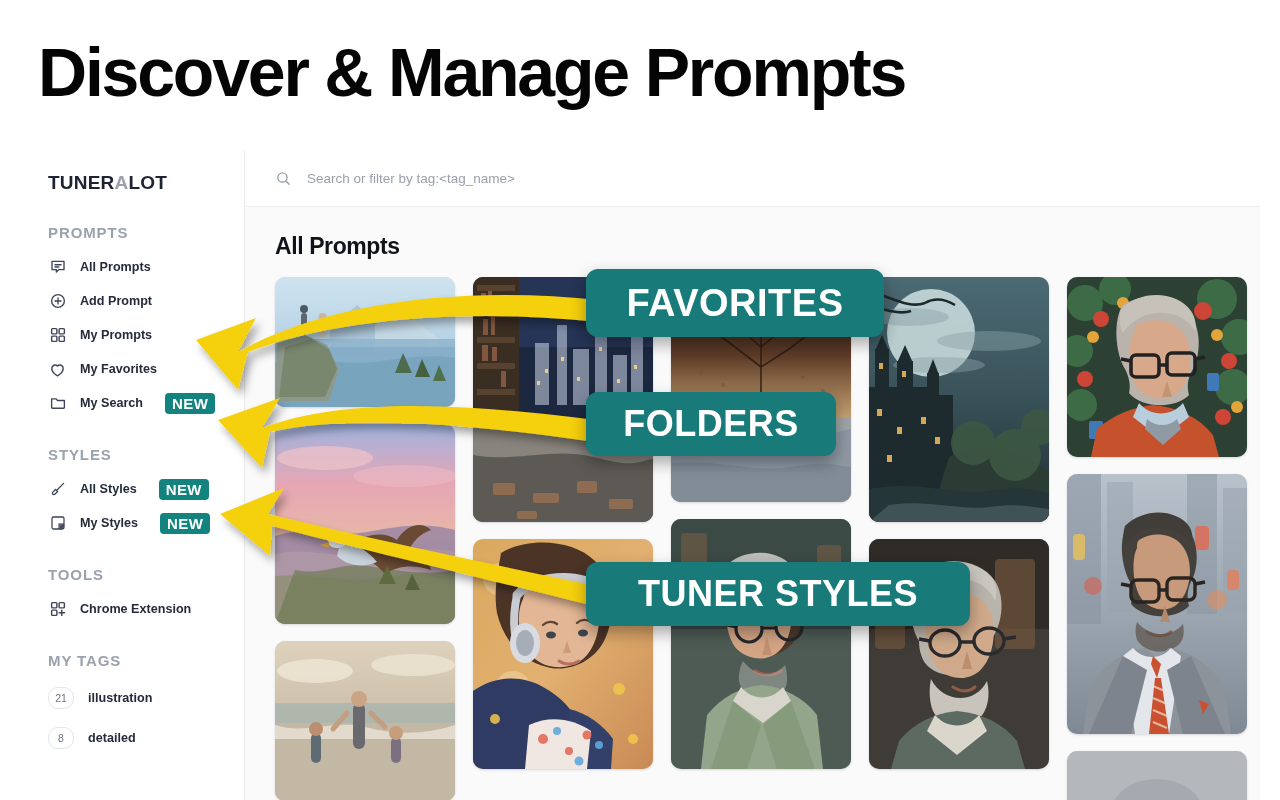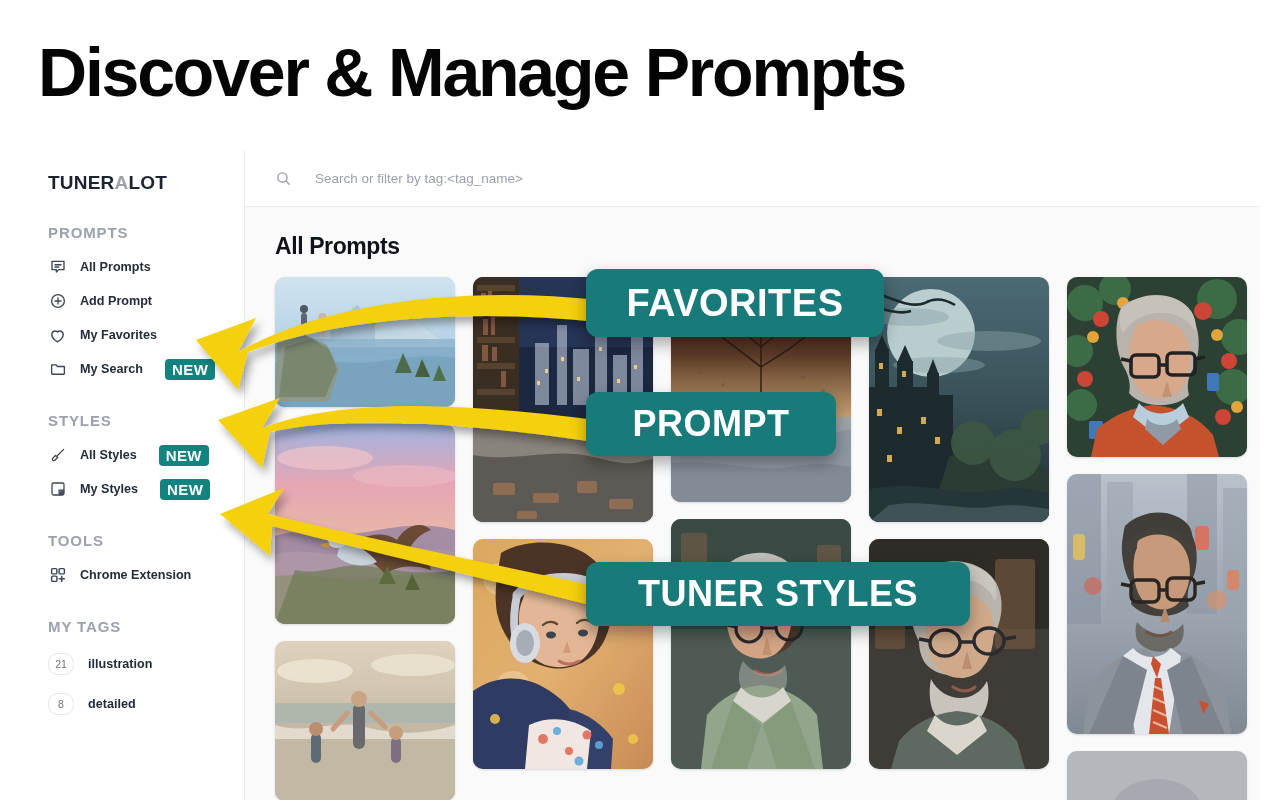--- a/index.html
+++ b/index.html
@@ -92,21 +92,21 @@
   .tag-name { font-size: 12.6px; font-weight: 700; color: #242b3b; }
 
   
   .main {
     position: absolute; left: 207px; top: 0;
     width: 1015px; height: 660px;
     background: #ffffff;
   }
   .topbar {
     height: 57px; display: flex; align-items: center;
-    padding-left: 30px; gap: 23px;
+    padding-left: 30px; gap: 15px;
     border-bottom: 1px solid #ececf1;
     background: #fff;
   }
   .search-icon { color: #9aa0ab; display: flex; }
   .search-input {
     border: 0; outline: 0; background: transparent;
     font-family: "Liberation Sans", sans-serif;
     font-size: 13.5px; color: #2b3242; width: 560px;
   }
   .search-input::placeholder { color: #9aa0ab; }
@@ -192,20 +192,31 @@
       <div class="nav-item">
         <span class="ico">
           <svg width="18" height="18" viewBox="0 0 24 24" fill="none" stroke="currentColor" stroke-width="1.8" stroke-linecap="round">
             <circle cx="12" cy="12" r="8.5"></circle>
               <path d="M12 8v8M8 12h8"></path>
           </svg>
         </span>
         <span class="lbl">Add Prompt</span>
       </div>
 
+      <div class="nav-item">
+        <span class="ico">
+          <svg width="18" height="18" viewBox="0 0 24 24" fill="none" stroke="currentColor" stroke-width="1.9">
+            <rect x="3.5" y="3.5" width="7" height="7" rx="1.2"></rect>
+              <rect x="13.5" y="3.5" width="7" height="7" rx="1.2"></rect>
+            <rect x="3.5" y="13.5" width="7" height="7" rx="1.2"></rect>
+              <rect x="13.5" y="13.5" width="7" height="7" rx="1.2"></rect>
+          </svg>
+        </span>
+        <span class="lbl">My Prompts</span>
+      </div>
 
       <div class="nav-item">
         <span class="ico">
           <svg width="19" height="19" viewBox="0 0 24 24" fill="none" stroke="currentColor" stroke-width="1.8" stroke-linejoin="round">
             <path d="M12 20s-7.2-4.6-7.2-9.4A4.2 4.2 0 0 1 12 7.6a4.2 4.2 0 0 1 7.2 3C19.2 15.4 12 20 12 20z"></path>
           </svg>
         </span>
         <span class="lbl">My Favorites</span>
       </div>
 
@@ -738,16 +749,16 @@
     </g>
 
     <g filter="url(#ashadow)">
       <path d="M596 586 C 470 560, 350 534, 268 514
                L 284 488 L 220 514 L 270 556 L 272 526
                C 356 548, 474 576, 594 606 Z" fill="#f5d010"></path>
     </g>
   </svg>
 
   <div class="callout" id="callout-favorites">FAVORITES</div>
-  <div class="callout" id="callout-folders">PROMPT</div>
+  <div class="callout" id="callout-folders">FOLDERS</div>
   <div class="callout" id="callout-tuner">TUNER STYLES</div>
 
 </div>
 
 </body></html>

